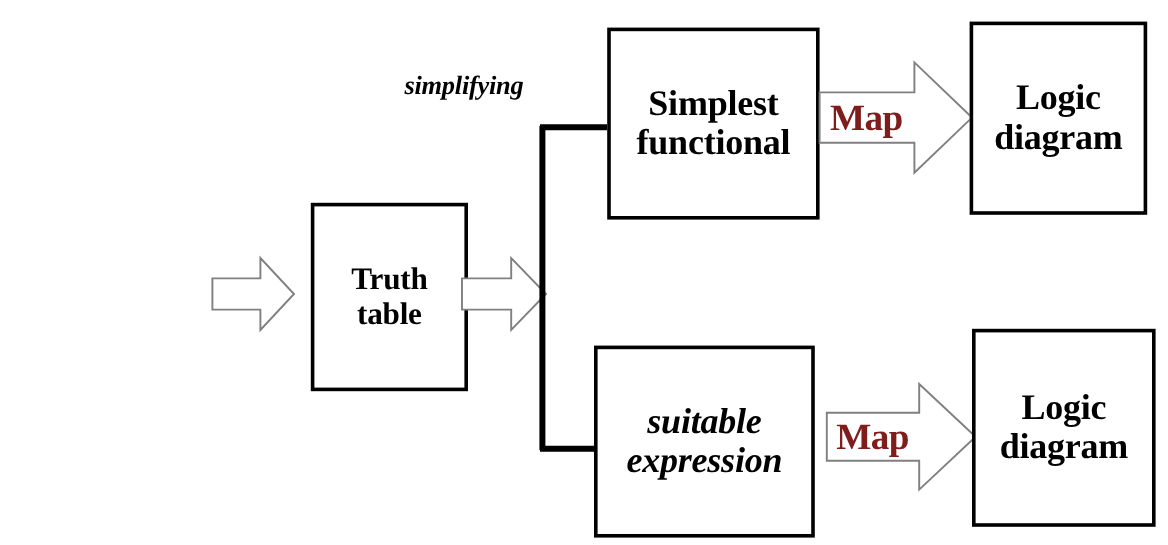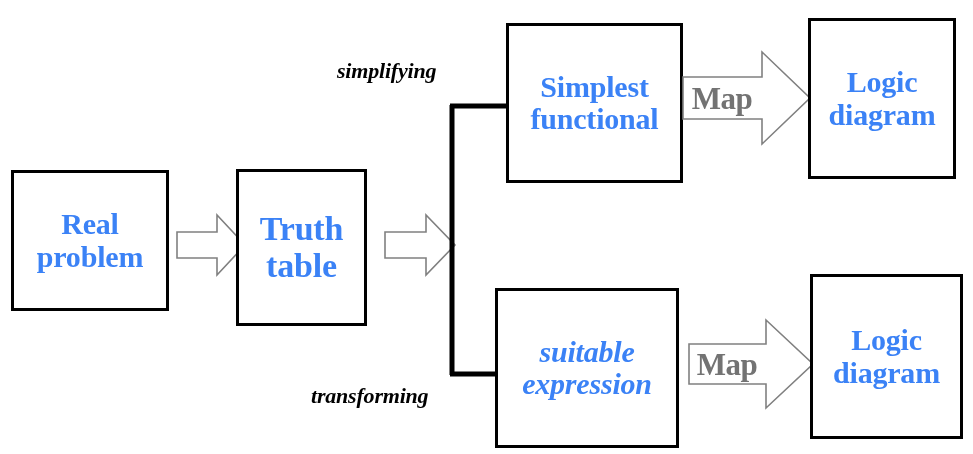--- a/index.html
+++ b/index.html
@@ -20,32 +20,32 @@
   .box {
     position: absolute;
     box-sizing: border-box;
     background: #ffffff;
     border: 3px solid #000000;
     display: flex;
     align-items: center;
     justify-content: center;
     text-align: center;
     font-weight: bold;
-    color: #3b82f6;
+    color: #000000;
     line-height: 1.08;
     letter-spacing: -0.2px;
   }
   .box .txt {
     display: block;
     white-space: pre-line;
     padding: 0 2px;
   }
 
   .box-real      { left: 11px;  top: 170px; width: 158px; height: 141px; font-size: 30px; }
-  .box-truth     { left: 236px; top: 169px; width: 131px; height: 157px; font-size: 34px; }
+  .box-truth     { left: 259px; top: 169px; width: 131px; height: 157px; font-size: 26px; }
   .box-simplest  { left: 506px; top: 23px;  width: 177px; height: 160px; font-size: 30px; }
   .box-suitable  { left: 495px; top: 288px; width: 184px; height: 160px; font-size: 30px; font-style: italic; }
   .box-logic-top { left: 808px; top: 18px;  width: 148px; height: 161px; font-size: 30px; }
   .box-logic-bot { left: 810px; top: 274px; width: 153px; height: 165px; font-size: 30px; }
 
   
   .arrow {
     position: absolute;
   }
   .arrow svg { display: block; overflow: visible; }
@@ -57,21 +57,21 @@
   .map-arrow svg { display: block; overflow: visible; }
   .map-arrow .map-label {
     position: absolute;
     left: 0;
     top: 50%;
     transform: translateY(-50%);
     width: 62%;
     text-align: center;
     font-weight: bold;
     font-size: 31px;
-    color: #737373;
+    color: #7f1d1d;
     line-height: 1;
     letter-spacing: -0.5px;
     pointer-events: none;
   }
   .map-top { left: 682px; top: 50px;  width: 129px; height: 96px; }
   .map-bot { left: 688px; top: 318px; width: 126px; height: 92px; }
 
   
   .fork { position: absolute; left: 444px; top: 98px; width: 72px; height: 284px; }
   .fork svg { display: block; overflow: visible; }
@@ -87,24 +87,20 @@
     font-style: italic;
   }
   .lbl-simplifying  { left: 337px; top: 58px;  }
   .lbl-transforming { left: 311px; top: 383px; }
 </style>
 </head>
 <body>
 
 <div id="canvas">
 
-  <div class="box box-real">
-    <span class="txt">Real
-problem</span>
-  </div>
 
   <div class="arrow arrow-1">
     <svg viewBox="0 0 70 64" width="70" height="64" aria-hidden="true">
       <polygon points="1,19 41,19 41,2 69,32 41,62 41,45 1,45" fill="#ffffff" stroke="#808080" stroke-width="1.6" stroke-linejoin="miter"></polygon>
     </svg>
   </div>
 
   <div class="box box-truth">
     <span class="txt">Truth
 table</span>
@@ -121,21 +117,20 @@
 
       <line x1="8" y1="7" x2="8" y2="277" stroke="#000000" stroke-width="5"></line>
 
       <line x1="6" y1="8" x2="62" y2="8" stroke="#000000" stroke-width="5"></line>
 
       <line x1="6" y1="276" x2="52" y2="276" stroke="#000000" stroke-width="5"></line>
     </svg>
   </div>
 
   <div class="edge-label lbl-simplifying">simplifying</div>
-  <div class="edge-label lbl-transforming">transforming</div>
 
   <div class="box box-simplest">
     <span class="txt">Simplest
 functional</span>
   </div>
 
   <div class="map-arrow map-top">
     <svg viewBox="0 0 129 96" width="129" height="96" aria-hidden="true">
       <polygon points="1,27 80,27 80,2 128,48 80,94 80,69 1,69" fill="#ffffff" stroke="#808080" stroke-width="1.6" stroke-linejoin="miter"></polygon>
     </svg>

